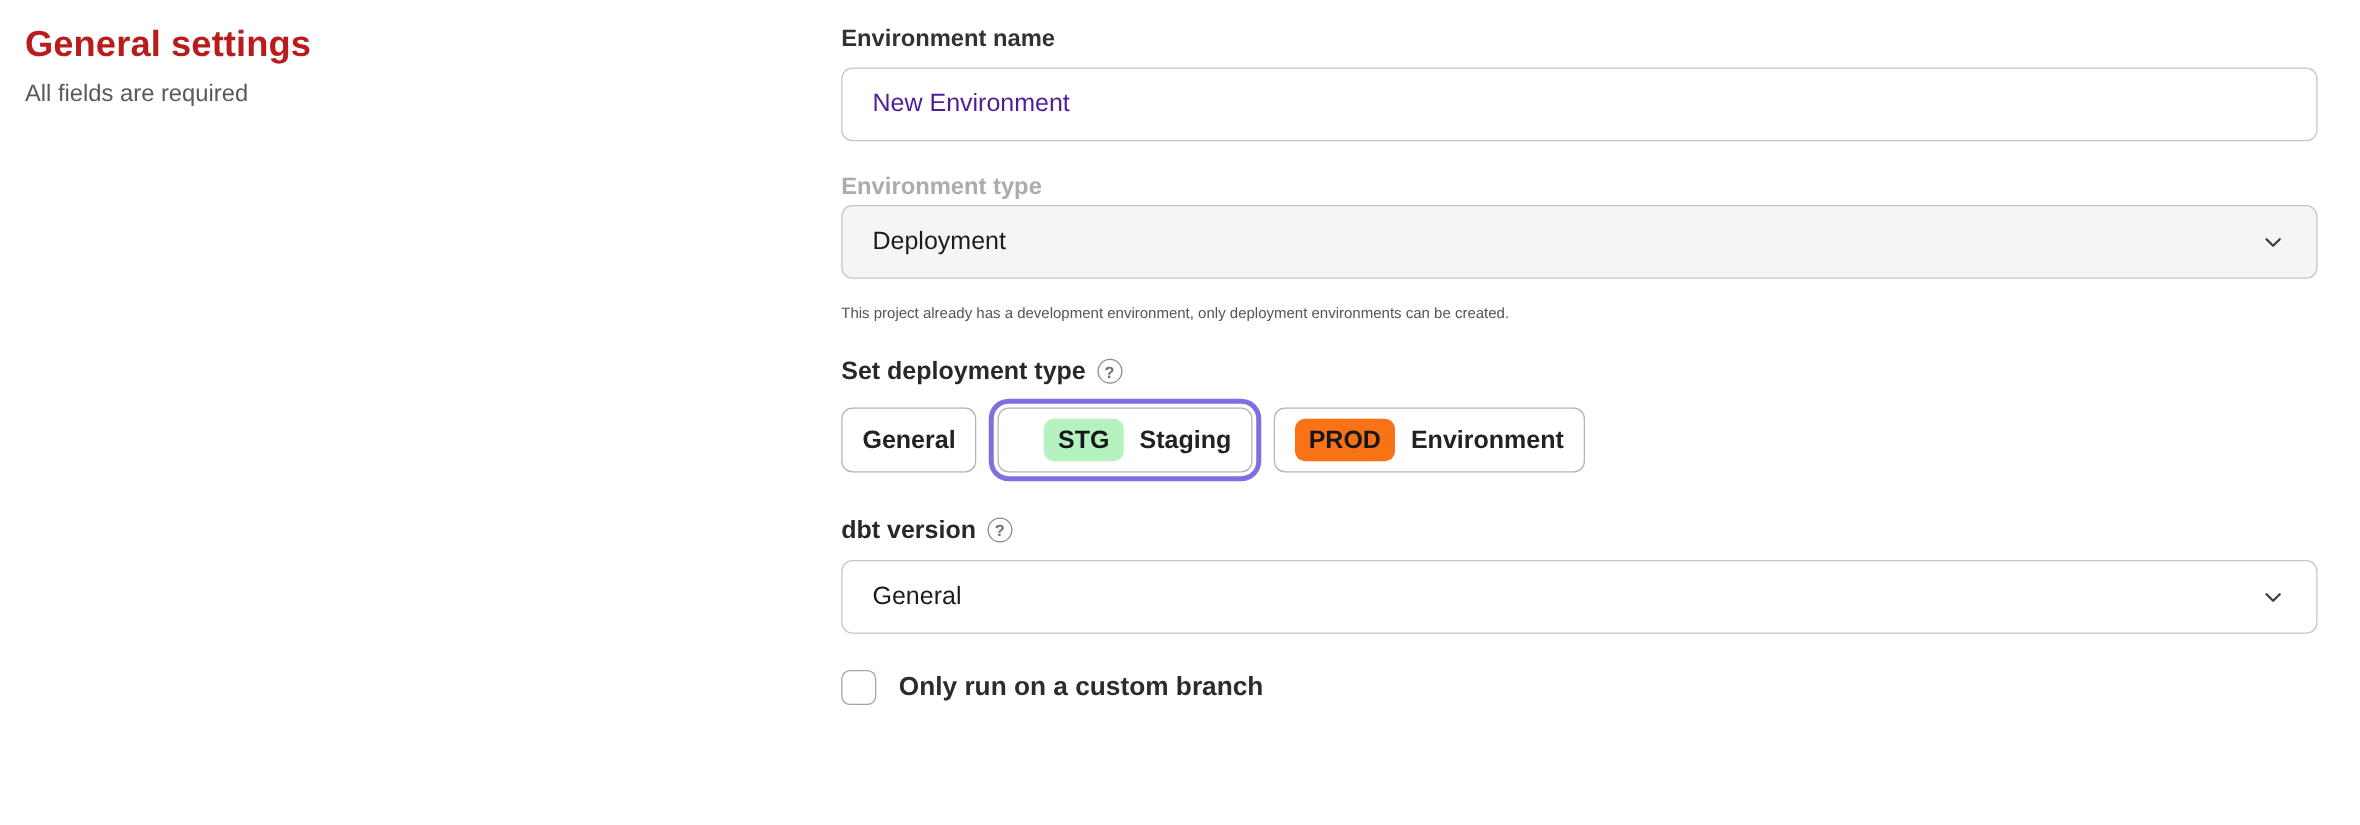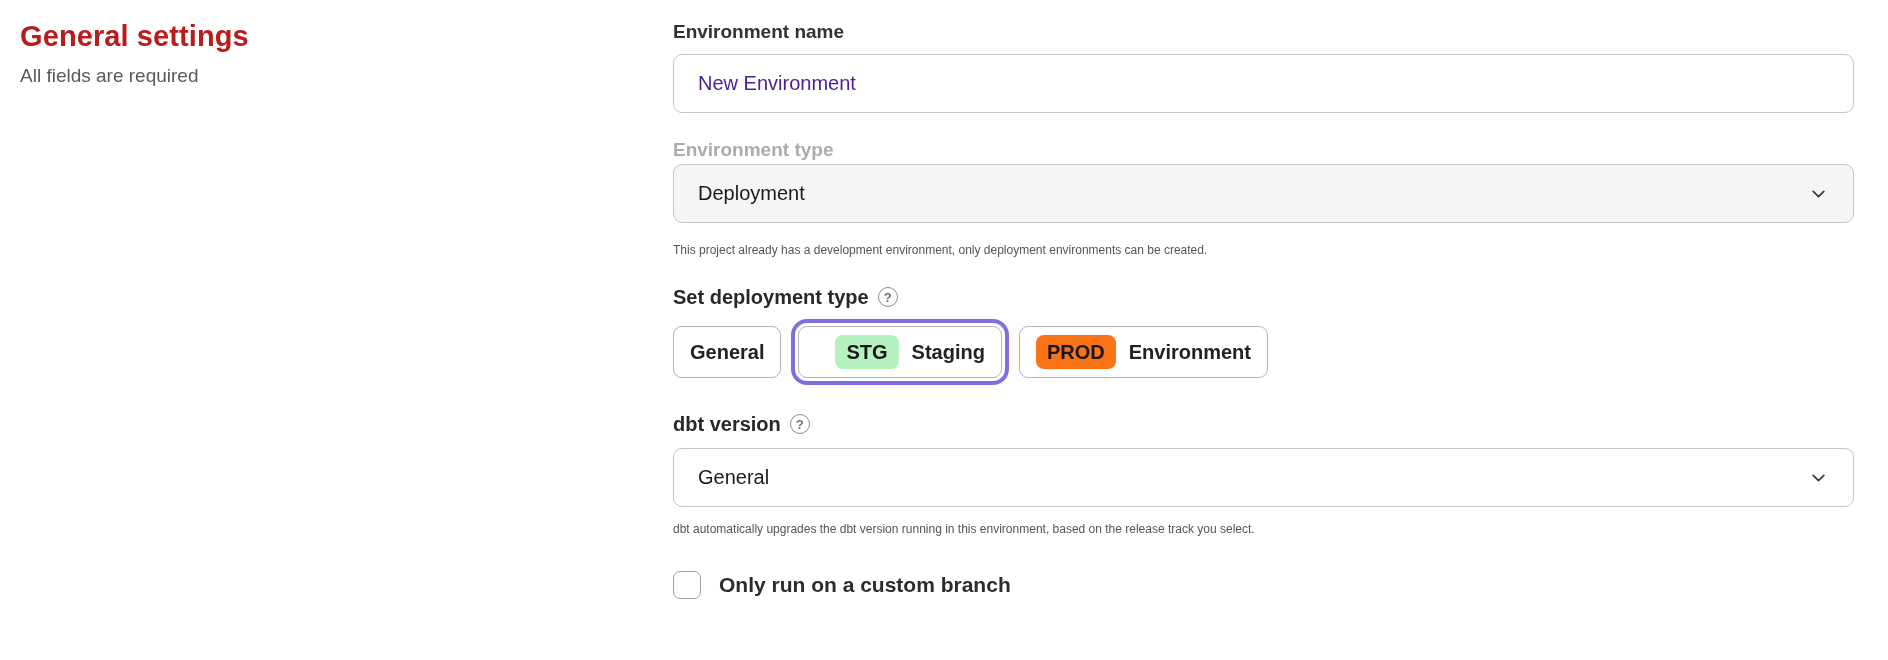--- a/index.html
+++ b/index.html
@@ -149,21 +149,20 @@
       <span class="help-icon">?</span>
     </div>
     <div class="select-box mt-10">
       <span>General</span>
       <span class="chev">
         <svg width="17" height="17" viewBox="0 0 16 16">
           <path d="M3 5.5 L8 10.5 L13 5.5" fill="none" stroke="#3c3c41" stroke-width="1.7" stroke-linecap="round" stroke-linejoin="round"></path>
         </svg>
       </span>
     </div>
-    <div class="helper mt-9">dbt automatically upgrades the dbt version running in this environment, based on the release track you select.</div>
 
     <div class="check-row">
       <span class="checkbox"></span>
       <span class="check-label">Only run on a custom branch</span>
     </div>
 
   </div>
 </div>
 
 </body></html>

